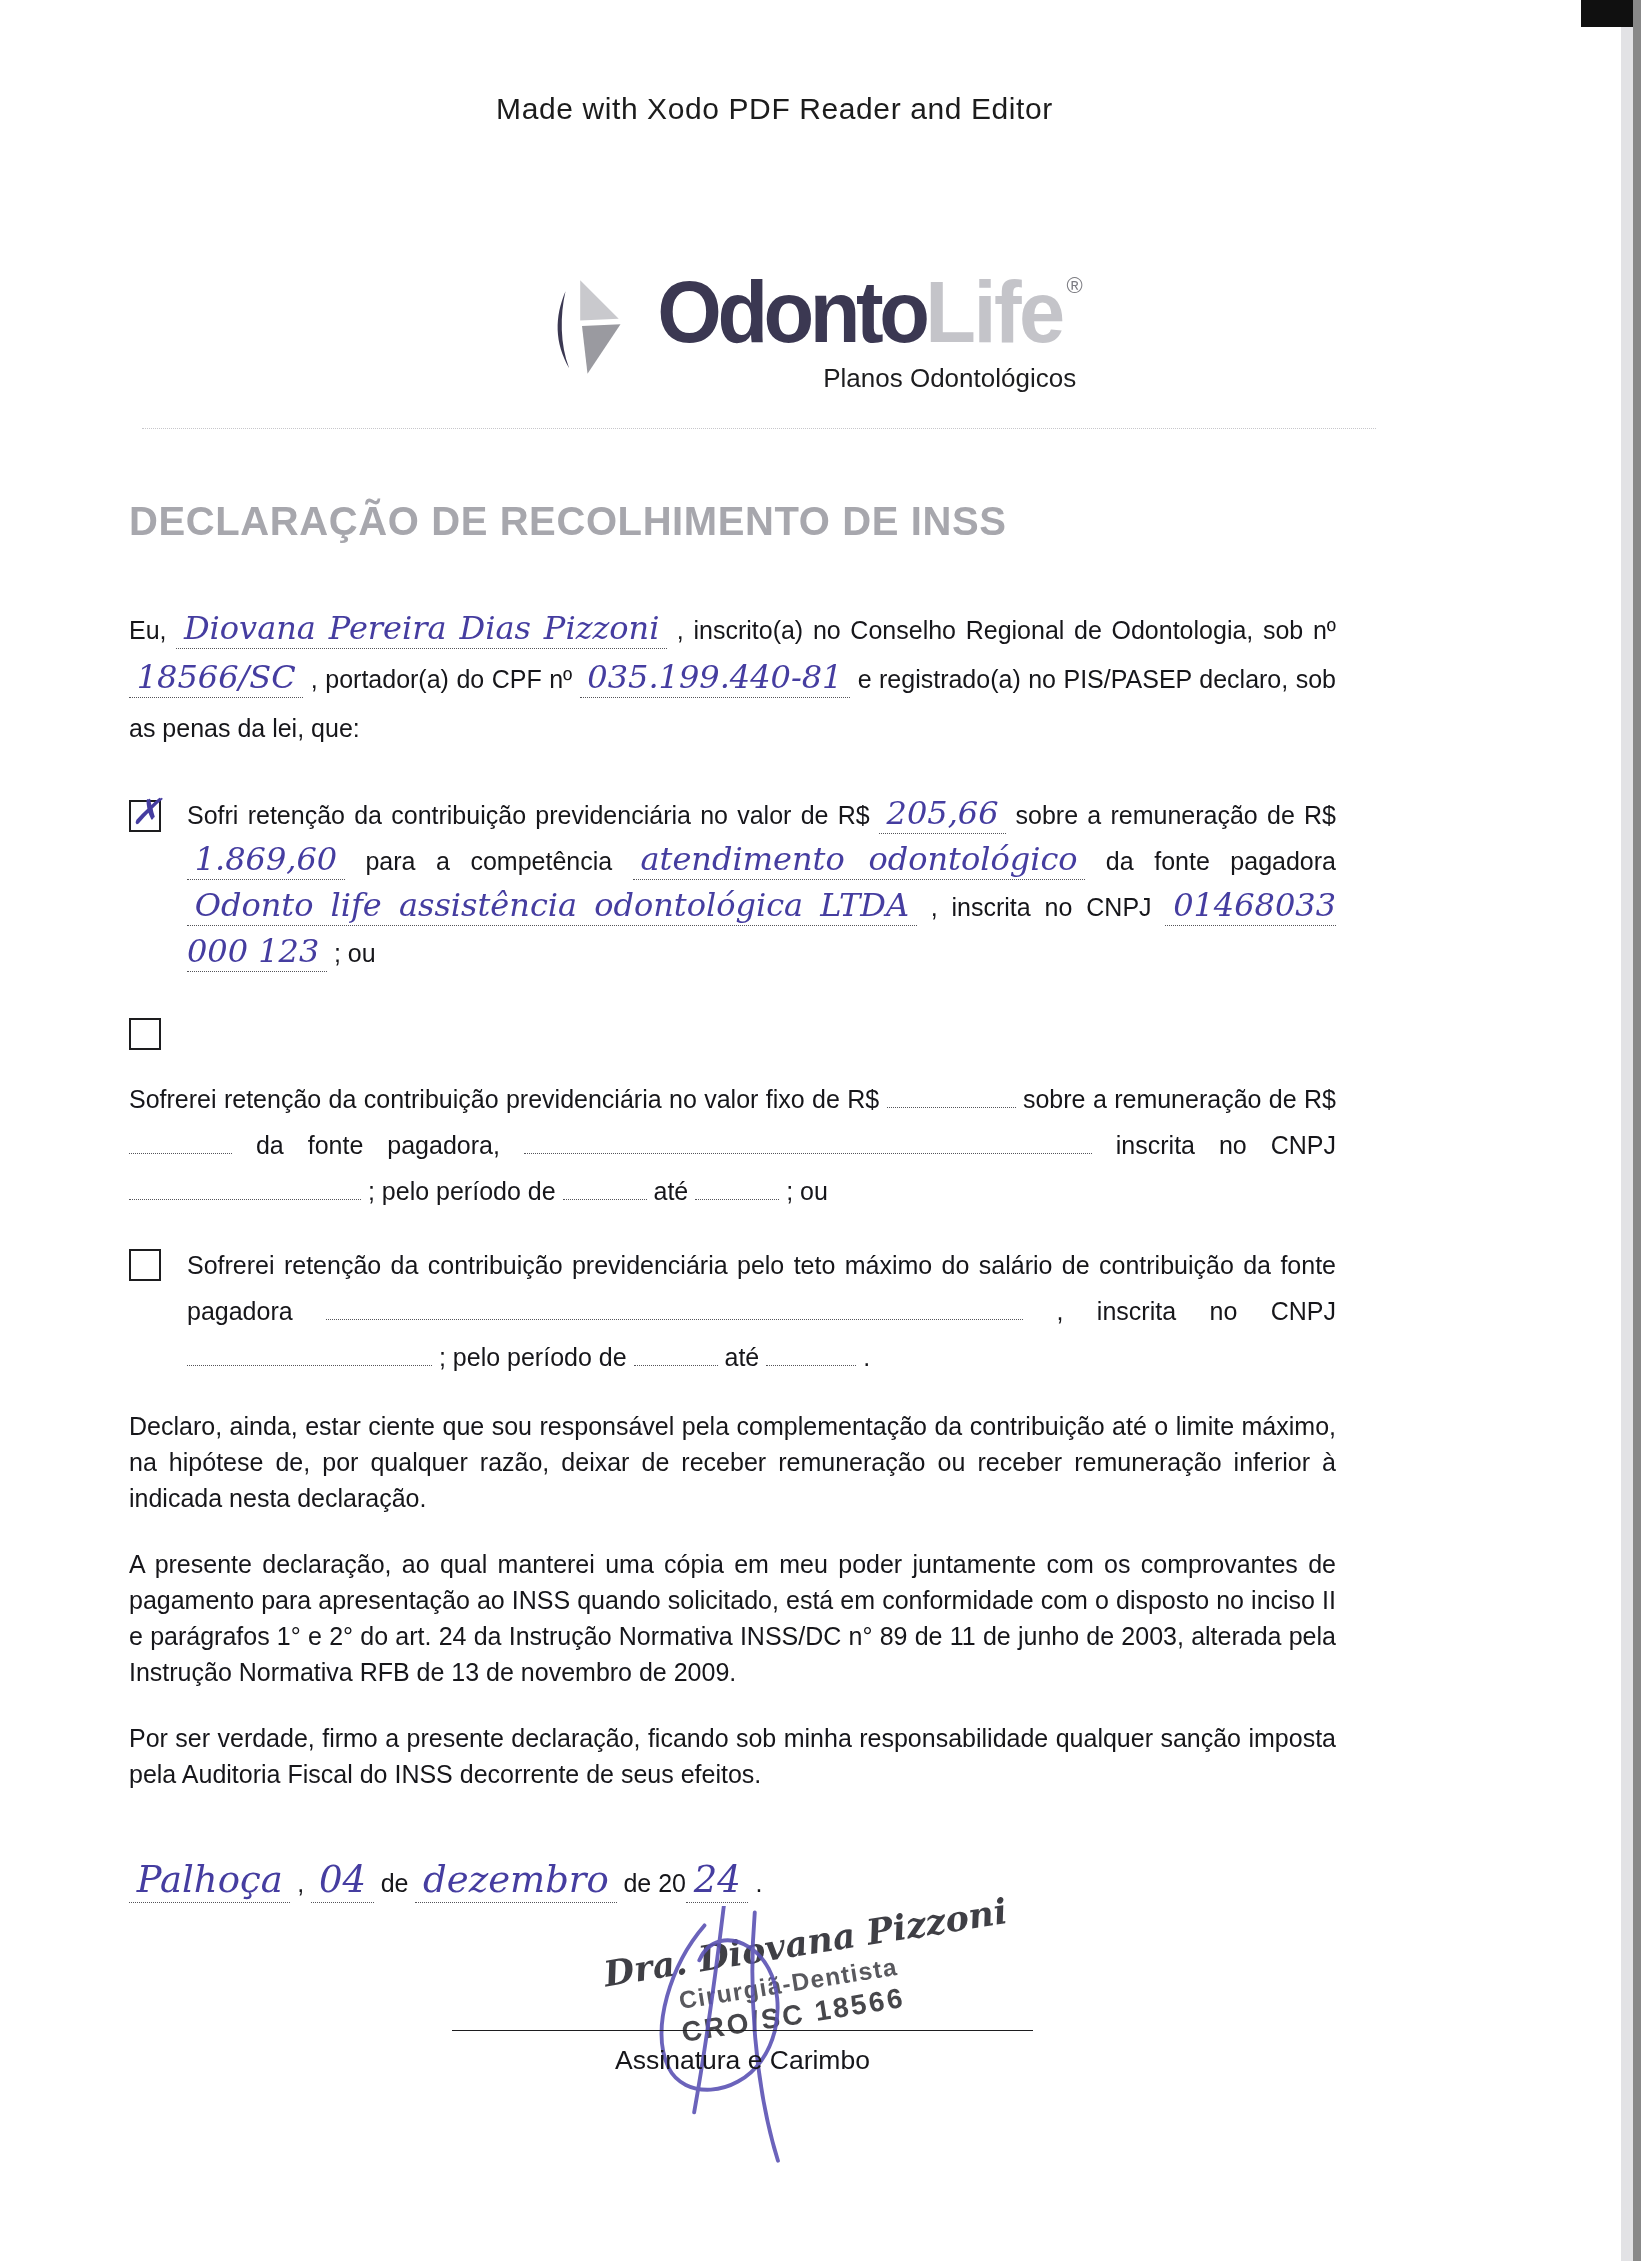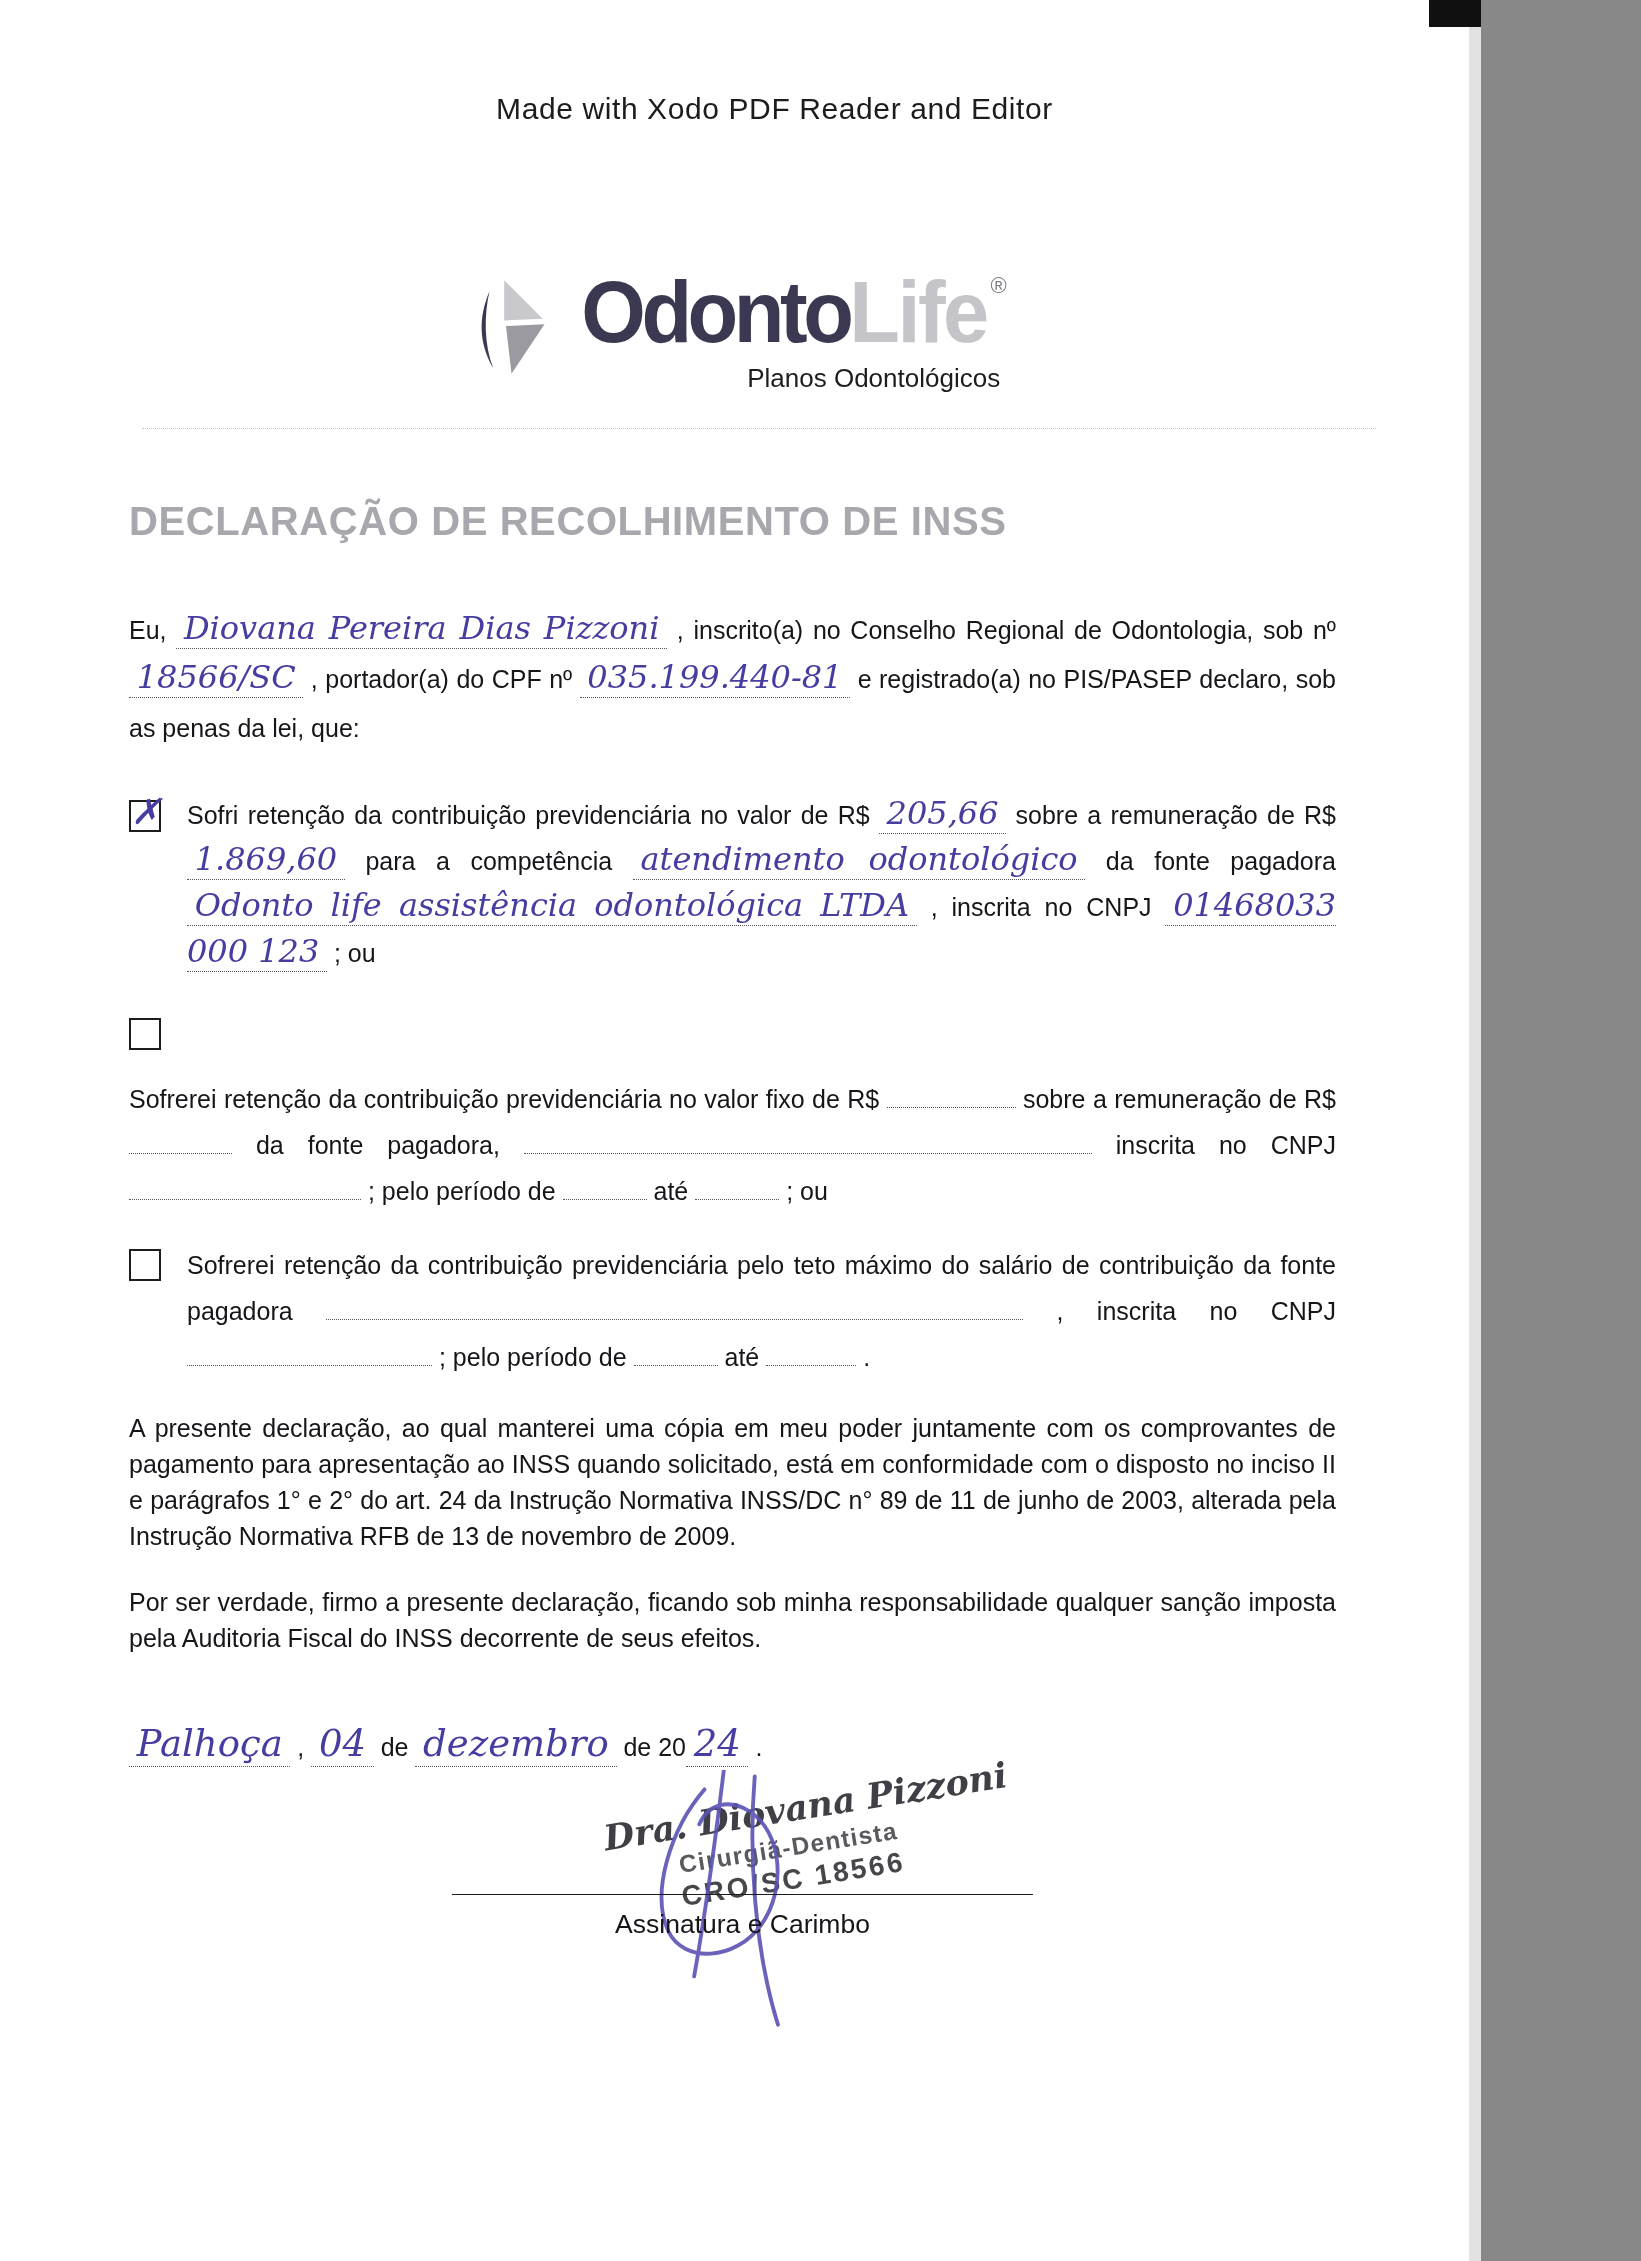--- a/index.html
+++ b/index.html
@@ -1,16 +1,16 @@
 <!DOCTYPE html>
 <html style="--ink: #453da0; --print: #16161a; --titlegray: #a7a7ad; --brandnavy: #3b3852; --brandgray: #c4c4c9; --stampgray: #4c4c4f;font-size:10.3px"><head>
 <meta charset="utf-8">
 <style>
   html,body{margin:0;padding:0;background:#888;}
-  .page{position:relative;width:1481px;height:2261px;background:#ffffff;overflow:hidden;
+  .page{position:relative;width:1633px;height:2261px;background:#ffffff;overflow:hidden;
         font-family:"Liberation Sans",sans-serif;color:var(--print,#16161a);}
   
   .scan-corner{position:absolute;top:0;right:0;width:52px;height:27px;background:#101010;}
   .scan-strip{position:absolute;top:27px;right:0;width:11.6px;height:2234px;background:#e2e2e5;}
   
   .watermark{margin:0;padding-top:92px;width:1549px;text-align:center;font-size:30px;
              color:#1c1c1c;letter-spacing:0.6px;}
   
   .logo-block{margin-top:145px;display:flex;justify-content:center;align-items:flex-start;gap:10px;}
   .logo-icon{width:97px;height:110px;flex:0 0 auto;}
@@ -113,20 +113,21 @@
       <div class="clause-body"><span class="print">Sofrerei retenção da contribuição previdenciária no valor fixo de R$ </span><span class="blank" style="min-width: 129px;"></span><span class="print"> sobre a remuneração de R$ </span><span class="blank" style="min-width: 103px;"></span><span class="print"> da fonte pagadora, </span><span class="blank" style="min-width: 568px;"></span><span class="print"> inscrita no CNPJ </span><span class="blank" style="min-width: 232px;"></span><span class="print"> ; pelo período de </span><span class="blank" style="min-width: 84px;"></span><span class="print"> até </span><span class="blank" style="min-width: 84px;"></span><span class="print"> ; ou</span></div>
     </div>
 
     <div class="clause c3">
       <div class="cb-col">
         <div class="cb"></div>
       </div>
       <div class="clause-body"><span class="print">Sofrerei retenção da contribuição previdenciária pelo teto máximo do salário de contribuição da fonte pagadora </span><span class="blank" style="min-width: 697px;"></span><span class="print"> , inscrita no CNPJ </span><span class="blank" style="min-width: 245px;"></span><span class="print"> ; pelo período de </span><span class="blank" style="min-width: 84px;"></span><span class="print"> até </span><span class="blank" style="min-width: 90px;"></span><span class="print"> .</span></div>
     </div>
 
+    <p class="para p1">Declaro, ainda, estar ciente que sou responsável pela complementação da contribuição até o limite máximo, na hipótese de, por qualquer razão, deixar de receber remuneração ou receber remuneração inferior à indicada nesta declaração.</p>
     <p class="para p2">A presente declaração, ao qual manterei uma cópia em meu poder juntamente com os comprovantes de pagamento para apresentação ao INSS quando solicitado, está em conformidade com o disposto no inciso II e parágrafos 1° e 2° do art. 24 da Instrução Normativa INSS/DC n° 89 de 11 de junho de 2003, alterada pela Instrução Normativa RFB de 13 de novembro de 2009.</p>
     <p class="para p3">Por ser verdade, firmo a presente declaração, ficando sob minha responsabilidade qualquer sanção imposta pela Auditoria Fiscal do INSS decorrente de seus efeitos.</p>
 
     <div class="dateline"><span class="hw fill" style="min-width: 387px;">Palhoça</span><span class="print"> , </span><span class="hw fill" style="min-width: 97px;">04</span><span class="print"> de </span><span class="hw fill" style="min-width: 194px;">dezembro</span><span class="print"> de 20</span><span class="hw fill" style="min-width: 65px;">24</span><span class="print"> .</span></div>
 
     <div class="sig-block">
       <div class="stamp">
         <div class="stamp-name">Dra. Diovana Pizzoni</div>
         <div class="stamp-role">Cirurgiã-Dentista</div>
         <div class="stamp-cro">CRO/SC 18566</div>

